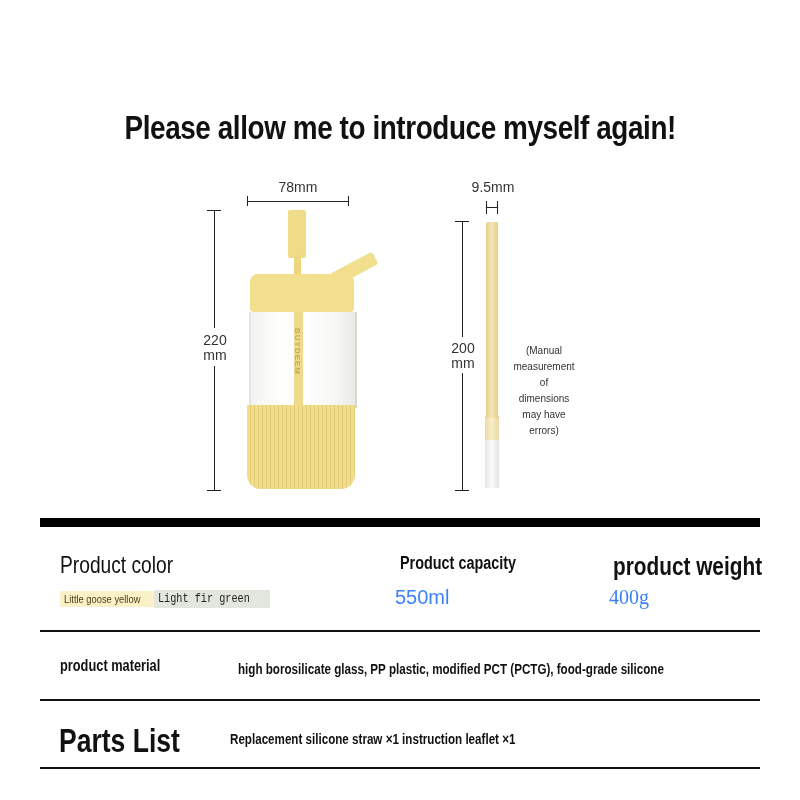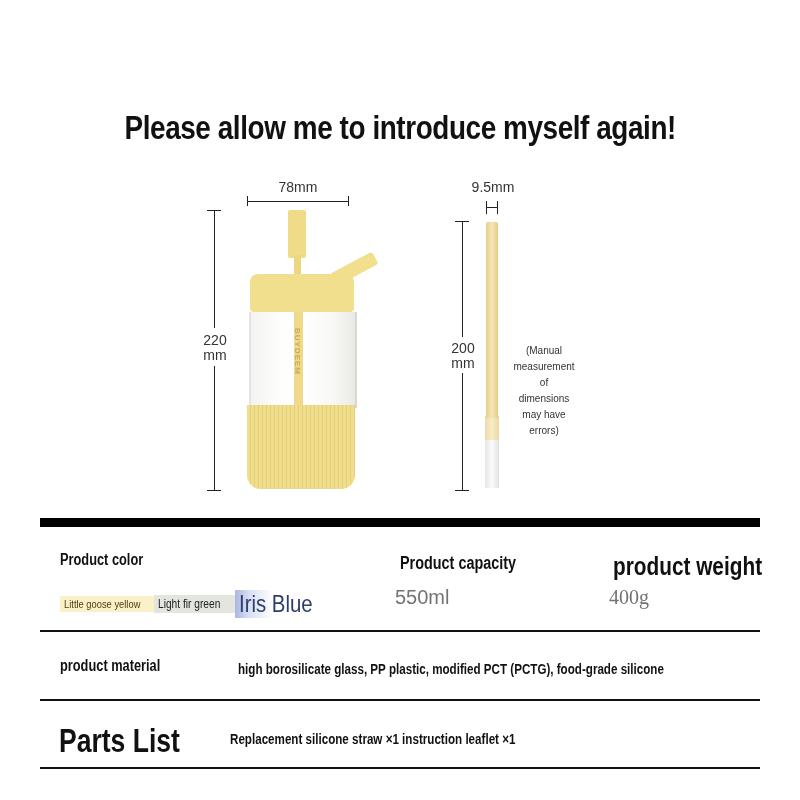--- a/index.html
+++ b/index.html
@@ -29,23 +29,23 @@
 
     
     .straw { background: linear-gradient(90deg, #e6cf8f, #f6e6b4 50%, #e3cb88); }
     .straw-tip { background: linear-gradient(90deg, #e6e6e6, #fafafa 50%, #e2e2e2); }
 
     .note { font-size: 10px; color: #333; text-align: center; line-height: 16px; }
 
     .thick-bar { left: 40px; width: 720px; top: 518px; height: 9px; background: #000; }
     .divider { left: 40px; width: 720px; height: 2px; background: #111; }
 
-    .lbl-lg { font-size: 16px; font-weight: bold; }
+    .lbl-lg { font-size: 24px; font-weight: normal; }
     .lbl-md { font-size: 18px; font-weight: bold; margin-left: 8px; }
-    .val { font-size: 20px; color: #737373; }
+    .val { font-size: 20px; color: #3b82f6; }
     .row-lbl { font-size: 16px; font-weight: bold; }
     .row-val { font-size: 14px; font-weight: bold; }
     .parts { font-size: 34px; font-weight: bold; }
     .squash { display: inline-block; transform: scaleX(0.8); transform-origin: left center; white-space: nowrap; }
 
     .swatch { font-size: 11px; padding: 2px 4px; border-radius: 1px; white-space: nowrap; }
     .sw-yellow { background: #fbf1c8; color: #4a3c10; }
     .sw-green { background: #e3e6de; color: #222; font-size: 12px; }
     .sw-blue { color: #2d3e6a; font-size: 24px; background: linear-gradient(90deg, #a9b8e0 0px, #d8dff2 14px, #ffffff 40%); padding: 0 4px; }
   </style>
@@ -112,22 +112,21 @@
 </div>
 
 <div class="abs thick-bar"></div>
 
 <div>
   <div class="abs lbl-lg" style="left:60px; top:551px;">
     <span class="squash">Product color</span>
   </div>
   <div class="abs" style="left:60px; top:590px; display:flex; gap:8px; align-items:center;">
     <span class="swatch sw-yellow"><span class="squash" style="transform:scaleX(0.85);">Little goose yellow</span></span>
-    <span class="swatch sw-green" style="margin-left:-12px;"><span class="squash" style="transform:scaleX(0.85);">Light fir green</span></span>
-    <span class="swatch sw-blue" style="margin-left:-8px;"><span class="squash" style="transform:scaleX(0.85);">Iris Blue</span></span>
+    <span class="swatch sw-green" style="margin-left:-12px;font-family:Liberation Mono, monospace;"><span class="squash" style="transform:scaleX(0.85);">Light fir green</span></span>
   </div>
 
   <div class="abs lbl-md" style="left:392px; top:553px;">
     <span class="squash">Product capacity</span>
   </div>
   <div class="abs val" style="left:395px; top:586px;">550ml</div>
 
   <div class="abs lbl-md" style="left:605px; top:551px; font-size:26px;">
     <span class="squash">product weight</span>
   </div>

